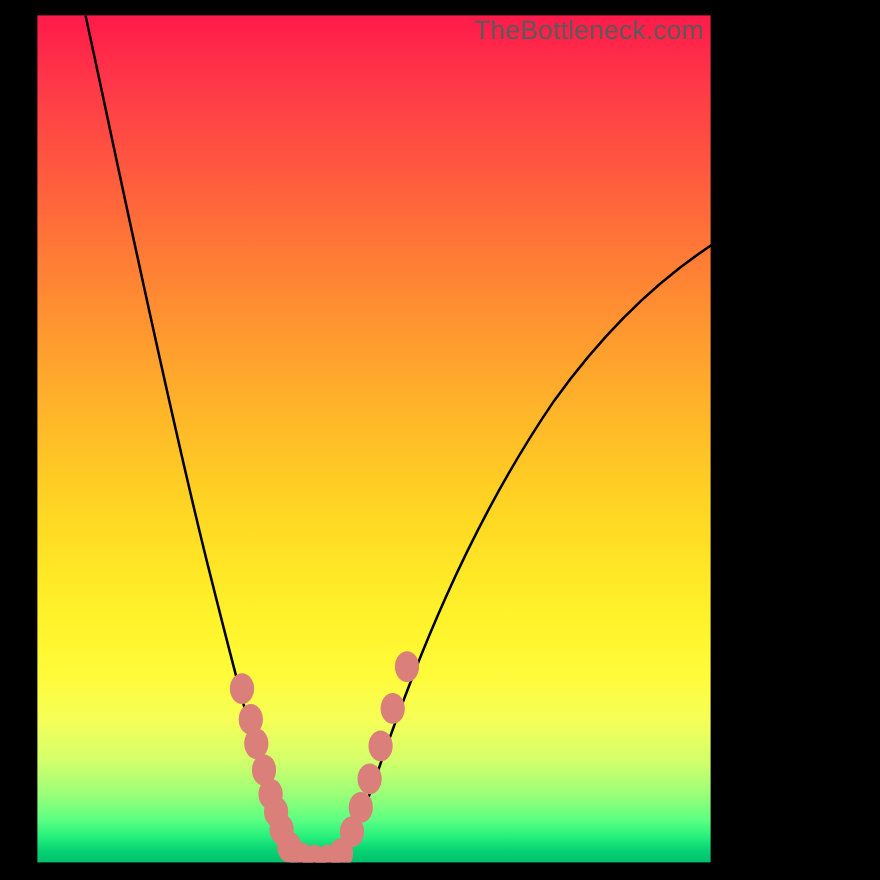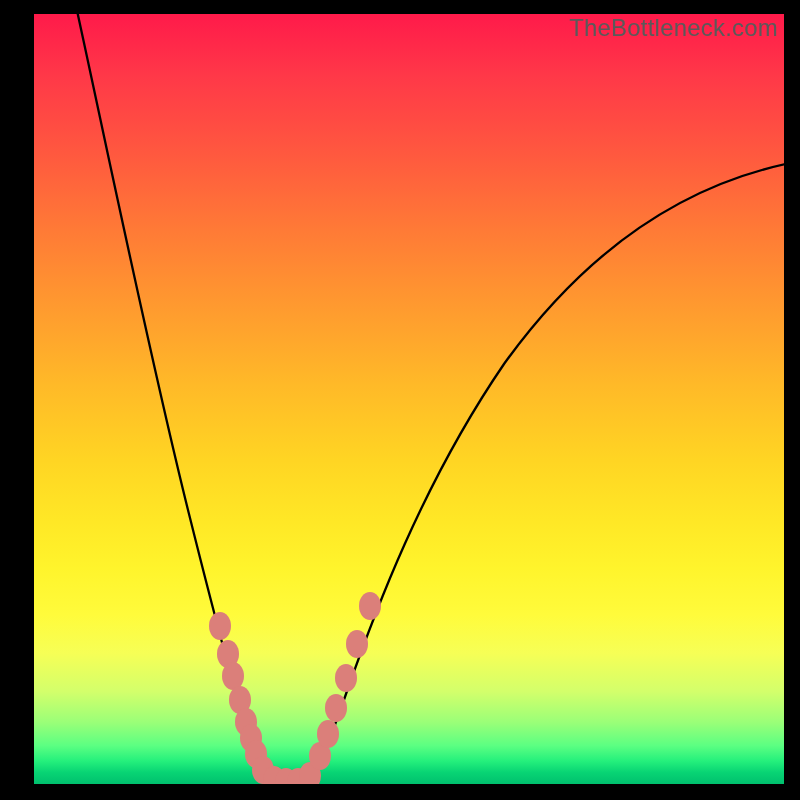--- a/index.html
+++ b/index.html
@@ -7,21 +7,21 @@
   .frame {
     position: absolute;
     left: 0; top: 0;
     width: 800px; height: 800px;
     background: #000;
   }
   .plot {
     position: absolute;
     left: 34px;
     top: 14px;
-    width: 750px;
+    width: 612px;
     height: 770px;
     background: linear-gradient(to bottom,
       #ff1a4a 0%,
       #ff3848 8%,
       #ff583f 18%,
       #ff7a36 28%,
       #ff9a2f 38%,
       #ffb928 48%,
       #ffd523 58%,
       #ffe826 66%,

